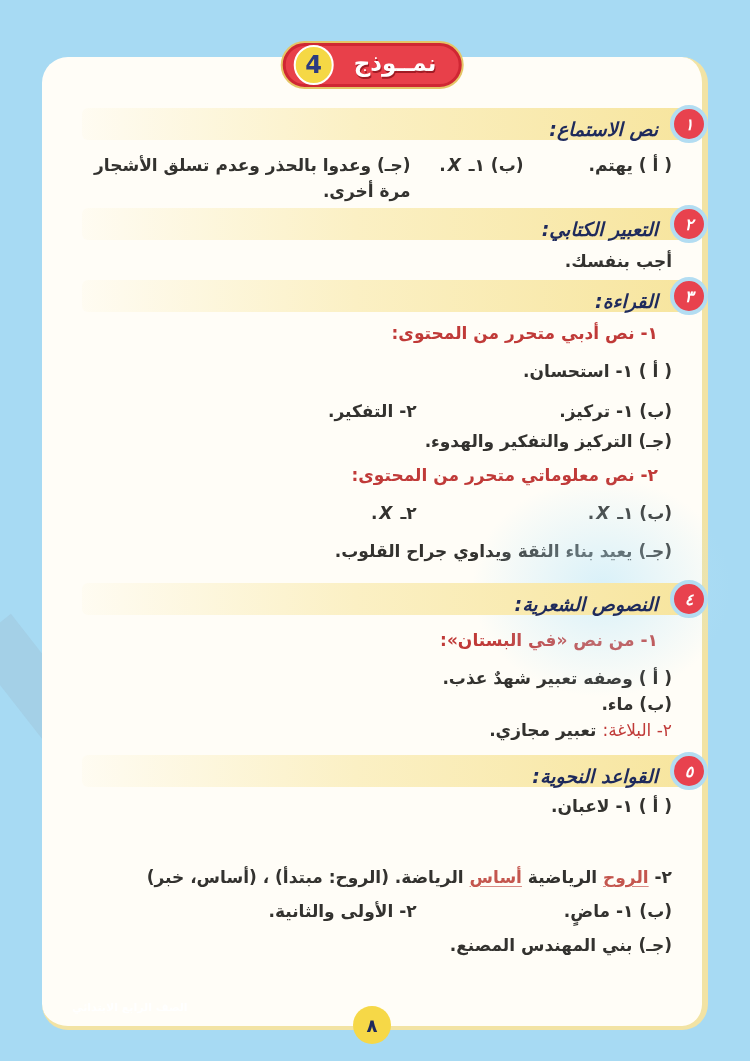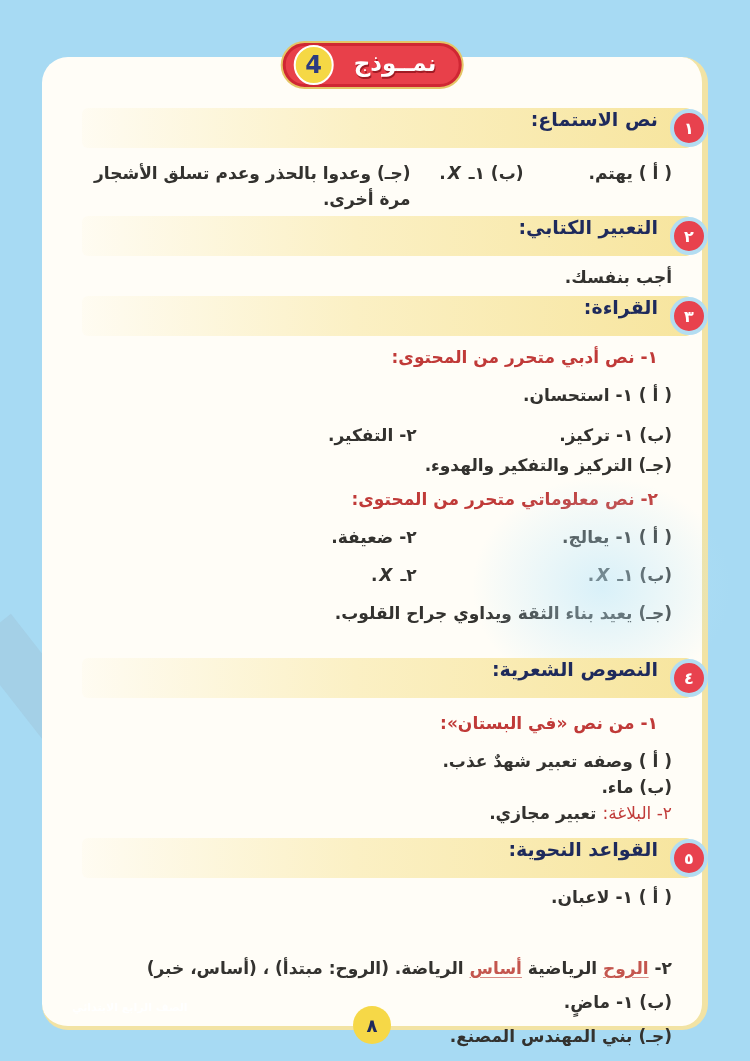--- a/index.html
+++ b/index.html
@@ -36,25 +36,25 @@
     width:36px;height:36px;border-radius:50%;background:#f5d845;
     border:2px solid #ffffff;display:flex;align-items:center;justify-content:center;
     font-weight:bold;font-size:24px;color:#2c3c80;
   }
   .mb-word{
     color:#ffffff;font-weight:bold;font-size:23px;padding:0 14px 4px 10px;
     text-shadow:1px 2px 0 #a01b24;
   }
   
   .bar{
-    position:relative;height:40px;margin-right:10px;margin-left:40px;
+    position:relative;height:32px;margin-right:10px;margin-left:40px;
     border-radius:6px;
     background:linear-gradient(to left,#f7e59e 0%,#fbf0c4 55%,rgba(251,240,196,0.10) 100%);
-    display:flex;align-items:flex-start;justify-content:flex-end;
-    padding-right:34px;box-sizing:border-box;
+    display:flex;align-items:flex-end;justify-content:flex-end;
+    padding-right:34px;box-sizing:border-box;font-style:italic;
   }
   .bar .title{
     color:#1e2a5c;font-weight:bold;font-size:19px;direction:rtl;
   }
   .sec-badge{
     position:absolute;right:-16px;top:50%;transform:translateY(-50%);
     width:30px;height:30px;border-radius:50%;background:#e8424e;
     border:4px solid #b3ddf2;color:#ffffff;font-weight:bold;font-size:16px;
     display:flex;align-items:center;justify-content:center;
   }
@@ -70,21 +70,21 @@
   .row3 .p-c{flex:1;}
   .sub{
     direction:rtl;text-align:right;color:#c03a38;font-weight:bold;font-size:17px;
     line-height:26px;padding-right:44px;padding-left:36px;
   }
   .xmark{font-style:italic;font-weight:bold;padding:0 2px;}
   .hl{color:#c4564e;text-decoration:underline;text-underline-offset:3px;text-decoration-color:#d98b84;}
   .inline-red{color:#c03a38;font-weight:normal;}
   .mt4{margin-top:0;}.mt6{margin-top:6px;}.mt8{margin-top:8px;}
   .mt12{margin-top:12px;}.mt14{margin-top:14px;}.mt16{margin-top:4px;}
-  .mt19{margin-top:32px;}
+  .mt19{margin-top:19px;}
   .content{padding-top:51px;}
   
   .page-num{
     position:absolute;left:50%;bottom:-18px;transform:translateX(-50%);
     width:38px;height:38px;border-radius:50%;background:#f6d847;
     display:flex;align-items:center;justify-content:center;
     color:#1e2a5c;font-weight:bold;font-size:18px;
   }
   .grade{
     position:absolute;left:72px;top:1001px;color:rgba(255,255,255,0.92);
@@ -136,24 +136,20 @@
     </div>
     <div class="row mt14">
       <span class="col1">(ب) ١- تركيز.</span>
       <span class="col2">٢- التفكير.</span>
     </div>
     <div class="row mt16">
       <span>(جـ) التركيز والتفكير والهدوء.</span>
     </div>
     <div class="sub mt8">٢- نص معلوماتي متحرر من المحتوى:</div>
     <div class="row mt12">
-      <span class="col1">( أ ) ١- يعالج.</span>
-      <span class="col2">٢- ضعيفة.</span>
-    </div>
-    <div class="row mt12">
       <span class="col1"><span>(ب) ١ـ</span> <span class="xmark">X</span><span>.</span></span>
       <span class="col2"><span>٢ـ</span> <span class="xmark">X</span><span>.</span></span>
     </div>
     <div class="row mt12">
       <span>(جـ) يعيد بناء الثقة ويداوي جراح القلوب.</span>
     </div>
 
     <div class="bar mt19">
       <span class="title">النصوص الشعرية:</span>
       <span class="sec-badge">٤</span>
@@ -174,20 +170,21 @@
       <span class="sec-badge">٥</span>
     </div>
     <div class="row mt6">
       <span>( أ ) ١- لاعبان.</span>
     </div>
     <div class="row">
       <span><span>٢-</span> <span class="hl">الروح</span> <span>الرياضية</span> <span class="hl">أساس</span> <span>الرياضة. (الروح: مبتدأ) ، (أساس، خبر)</span></span>
     </div>
     <div class="row mt8">
       <span class="col1">(ب) ١- ماضٍ.</span>
+      <span class="col2">٢- الأولى والثانية.</span>
     </div>
     <div class="row mt8">
       <span>(جـ) بني المهندس المصنع.</span>
     </div>
 
   </div>
 
   <div class="page-num">٨</div>
 </div>
 

